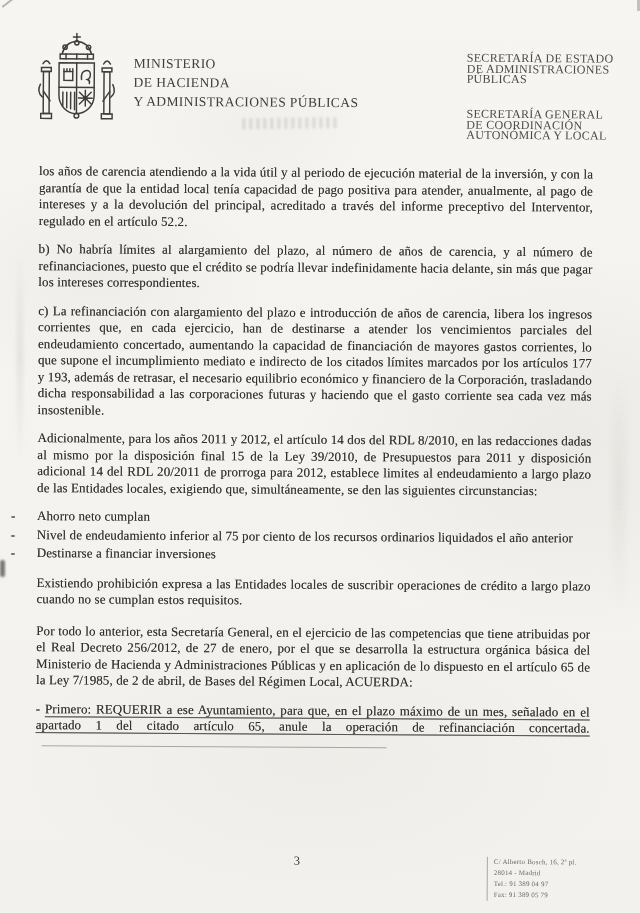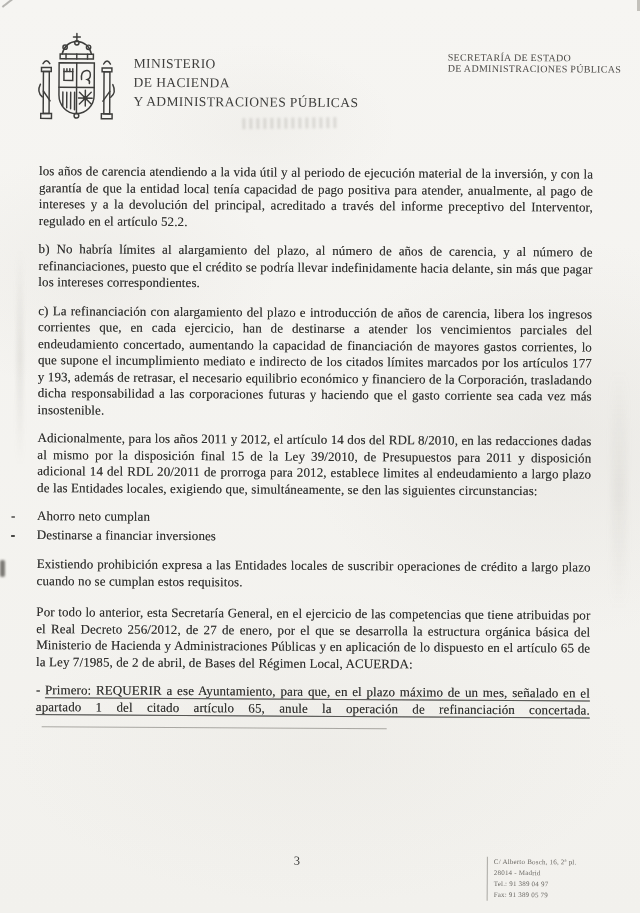--- a/index.html
+++ b/index.html
@@ -19,22 +19,22 @@
   }
   .scan-content{position:absolute;inset:0;transform:rotate(.35deg);transform-origin:20px 20px;}
 
   
   .coat{position:absolute;left:33px;top:30px;width:88px;height:110px;}
   .ministry{
     position:absolute;left:134px;top:53px;
     font-size:13.5px;line-height:19px;letter-spacing:.4px;color:#3d3d3b;
   }
   .sec-block{
-    position:absolute;left:448px;
-    font-size:10px;line-height:10.5px;letter-spacing:.3px;color:#4c4a47;
+    position:absolute;left:467px;
+    font-size:12px;line-height:10.5px;letter-spacing:.3px;color:#4c4a47;
   }
   .sec-estado{top:50px;}
   .sec-general{top:106px;}
 
   
   .stamp-smudge{
     position:absolute;left:243px;top:116px;width:95px;height:11px;
     background:repeating-linear-gradient(90deg, rgba(120,117,110,.55) 0 3px, transparent 3px 7px);
     filter:blur(1.3px);opacity:.38;transform:rotate(-1deg);
   }
@@ -148,36 +148,42 @@
     <div class="ministry">
       <div>MINISTERIO</div>
       <div>DE HACIENDA</div>
       <div>Y ADMINISTRACIONES PÚBLICAS</div>
     </div>
 
     <div class="sec-block sec-estado">
       <div>SECRETARÍA DE ESTADO</div>
       <div>DE ADMINISTRACIONES PÚBLICAS</div>
     </div>
+    <div class="sec-block sec-general">
+      <div>SECRETARÍA GENERAL</div>
+      <div>DE COORDINACIÓN</div>
+      <div>AUTONÓMICA Y LOCAL</div>
+    </div>
 
     <div class="stamp-smudge"></div>
 
     <div class="doc-body">
       <p>los años de carencia atendiendo a la vida útil y al periodo de ejecución material de la inversión, y con la garantía de que la entidad local tenía capacidad de pago positiva para atender, anualmente, al pago de intereses y a la devolución del principal, acreditado a través del informe preceptivo del Interventor, regulado en el artículo 52.2.</p>
       <p>b) No habría límites al alargamiento del plazo, al número de años de carencia, y al número de refinanciaciones, puesto que el crédito se podría llevar indefinidamente hacia delante, sin más que pagar los intereses correspondientes.</p>
       <p>c) La refinanciación con alargamiento del plazo e introducción de años de carencia, libera los ingresos corrientes que, en cada ejercicio, han de destinarse a atender los vencimientos parciales del endeudamiento concertado, aumentando la capacidad de financiación de mayores gastos corrientes, lo que supone el incumplimiento mediato e indirecto de los citados límites marcados por los artículos 177 y 193, además de retrasar, el necesario equilibrio económico y financiero de la Corporación, trasladando dicha responsabilidad a las corporaciones futuras y haciendo que el gasto corriente sea cada vez más insostenible.</p>
       <p>Adicionalmente, para los años 2011 y 2012, el artículo 14 dos del RDL 8/2010, en las redacciones dadas al mismo por la disposición final 15 de la Ley 39/2010, de Presupuestos para 2011 y disposición adicional 14 del RDL 20/2011 de prorroga para 2012, establece limites al endeudamiento a largo plazo de las Entidades locales, exigiendo que, simultáneamente, se den las siguientes circunstancias:</p>
 
       <ul class="bullets">
         <li>
           <span class="dash">-</span>
           <span>Ahorro neto cumplan</span>
         </li>
         <li>
           <span class="dash">-</span>
+          <span>Nivel de endeudamiento inferior al 75 por ciento de los recursos ordinarios liquidados el año anterior</span>
         </li>
         <li>
           <span class="dash">-</span>
           <span>Destinarse a financiar inversiones</span>
         </li>
       </ul>
 
       <p class="para-gap-lg">Existiendo prohibición expresa a las Entidades locales de suscribir operaciones de crédito a largo plazo cuando no se cumplan estos requisitos.</p>
       <p>Por todo lo anterior, esta Secretaría General, en el ejercicio de las competencias que tiene atribuidas por el Real Decreto 256/2012, de 27 de enero, por el que se desarrolla la estructura orgánica básica del Ministerio de Hacienda y Administraciones Públicas y en aplicación de lo dispuesto en el artículo 65 de la Ley 7/1985, de 2 de abril, de Bases del Régimen Local, ACUERDA:</p>
 

